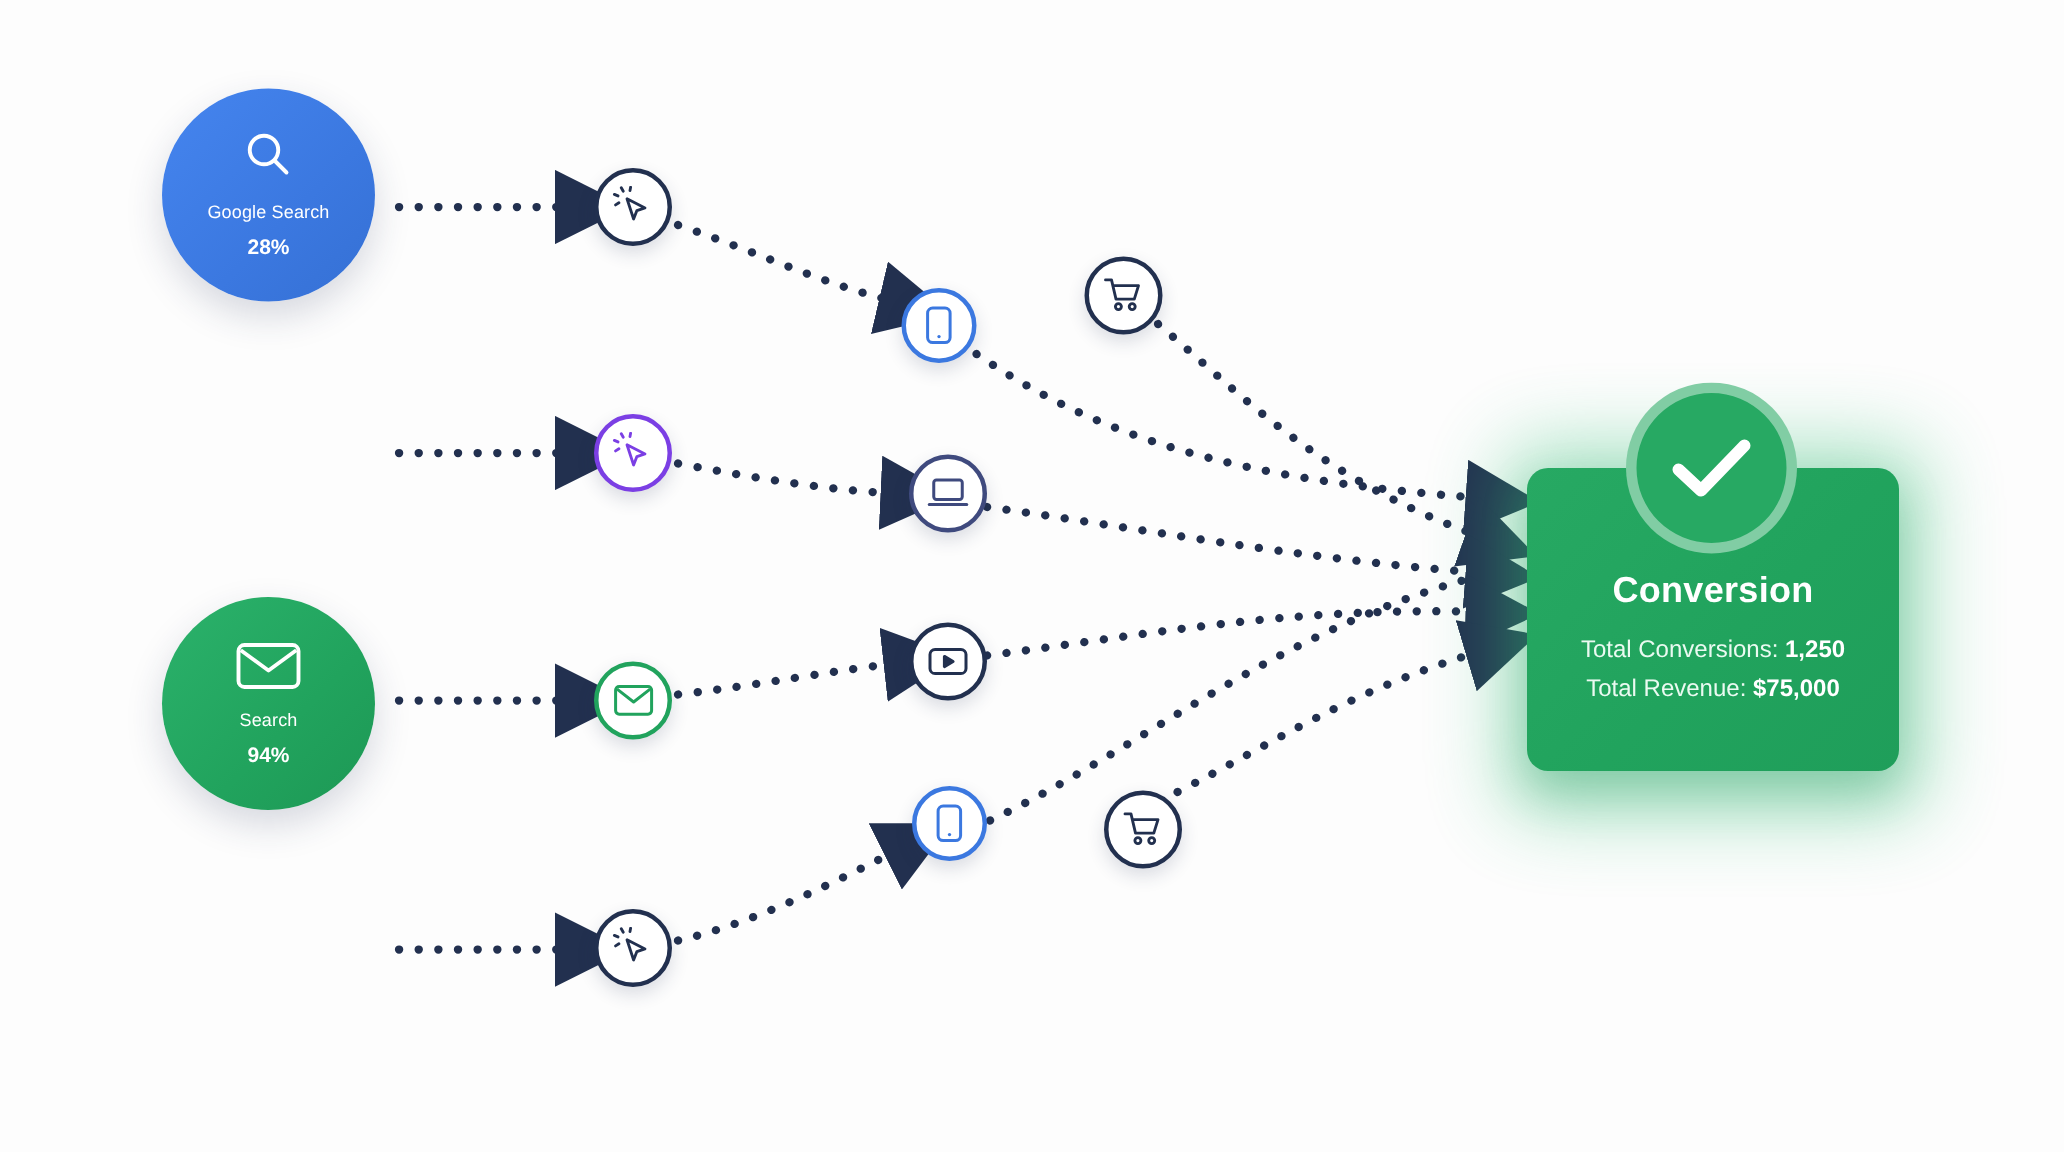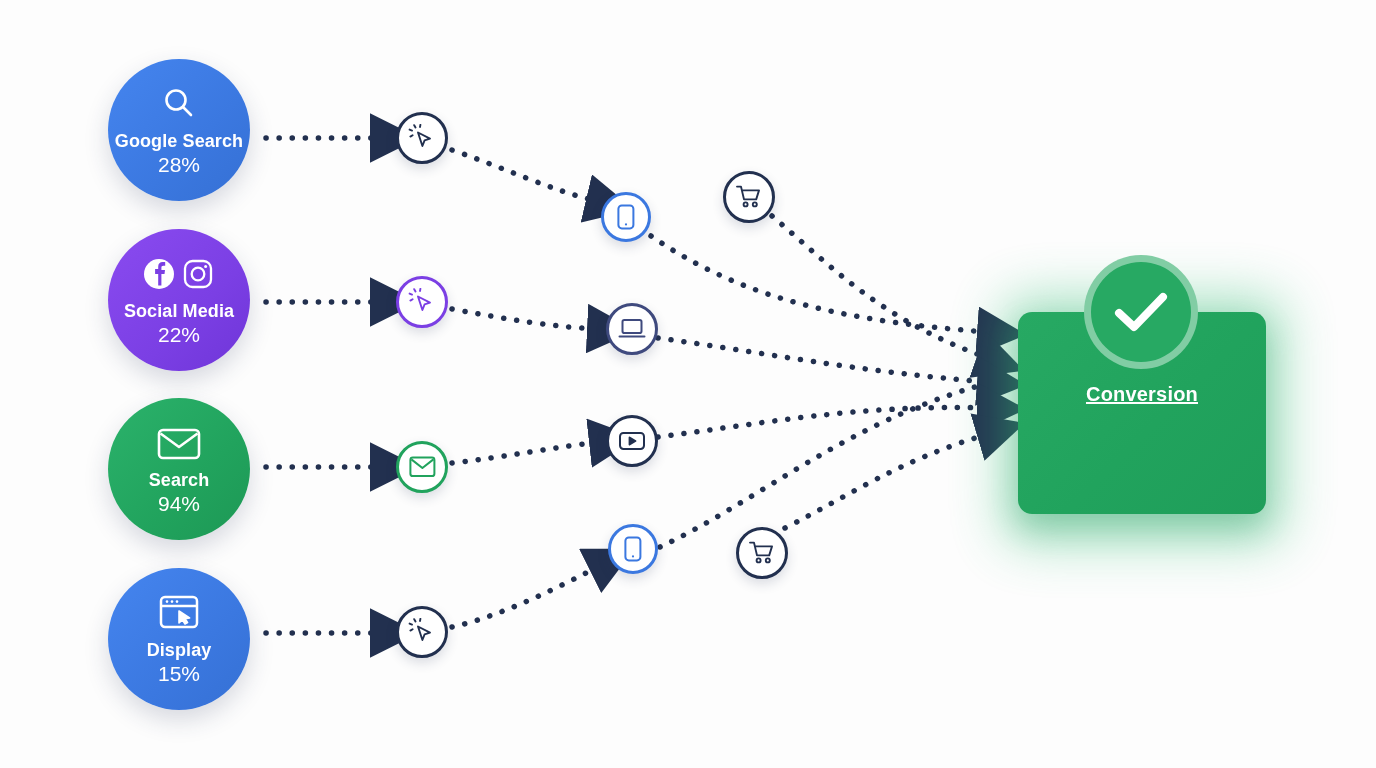--- a/index.html
+++ b/index.html
@@ -42,29 +42,29 @@
     box-shadow: 0 10px 24px rgba(40,50,90,0.18);
   }
   .channel .ch-icon {
     display: flex;
     align-items: center;
     justify-content: center;
     margin-bottom: 6px;
     height: 42px;
   }
   .channel .ch-label {
-    font-size: 18px;
+    font-size: 12px;
     line-height: 20px;
+    font-weight: 400;
+    letter-spacing: .1px;
+  }
+  .channel .ch-value {
+    font-size: 14px;
+    line-height: 25px;
     font-weight: 700;
-    letter-spacing: .1px;
-  }
-  .channel .ch-value {
-    font-size: 21px;
-    line-height: 25px;
-    font-weight: 400;
     margin-top: 1px;
   }
 
   
   .touch {
     position: absolute;
     border-radius: 50%;
     background: #ffffff;
     display: flex;
     align-items: center;
@@ -107,25 +107,24 @@
     height: 114px;
     border-radius: 50%;
     background: #27a963;
     border: 7px solid rgba(255,255,255,0.42);
     box-sizing: border-box;
     display: flex;
     align-items: center;
     justify-content: center;
   }
   .conv-title {
-    font-size: 20px;
+    font-size: 24px;
     font-weight: 700;
     letter-spacing: .2px;
     line-height: 32px;
-    text-decoration: underline;
   }
   .conv-stat {
     font-size: 16px;
     line-height: 26px;
     font-weight: 400;
     color: #eafaf1;
   }
   .conv-stat b { font-weight: 700; color: #ffffff; }
   .conv-stats { margin-top: 11px; }
 </style>
@@ -165,63 +164,32 @@
     <span class="ch-icon">
       <svg width="40" height="40" viewBox="0 0 40 40" fill="none" stroke="#fff" stroke-width="2.6" stroke-linecap="round">
         <circle cx="17" cy="16" r="9.5"></circle>
           <line x1="24" y1="23" x2="32" y2="31"></line>
       </svg>
     </span>
     <span class="ch-label">Google Search</span>
     <span class="ch-value">28%</span>
   </div>
 
-  <div class="channel" id="ch-1" style="left:108px;top:229px;background:linear-gradient(135deg,#8a4bf0 0%,#7b3fe4 60%,#6f35d8 100%);">
-    <span class="ch-icon">
-      <svg width="76" height="34" viewBox="0 0 76 34" fill="none">
-        <g>
-          <circle cx="18" cy="17" r="15" fill="#fff"></circle>
-          <path d="M20.4 17h3.1l.5-4.1h-3.6v-2.2c0-1.2.3-2 2-2h1.8V5.2c-.3 0-1.4-.1-2.6-.1-2.6 0-4.4 1.6-4.4 4.5v2.3h-3.1V17h3.1v11.6h3.2V17z" fill="#7b3fe4"></path>
-        </g>
-        <g stroke="#fff" stroke-width="2.3" fill="none">
-          <rect x="44" y="4" width="26" height="26" rx="7.5"></rect>
-          <circle cx="57" cy="17" r="6.3"></circle>
-          <circle cx="64.6" cy="9.6" r="1.5" fill="#fff" stroke="none"></circle>
-        </g>
-      </svg>
-    </span>
-    <span class="ch-label">Social Media</span>
-    <span class="ch-value">22%</span>
-  </div>
 
   <div class="channel" id="ch-2" style="left:108px;top:398px;background:linear-gradient(135deg,#2bb26b 0%,#21a35d 60%,#1d9855 100%);">
     <span class="ch-icon">
       <svg width="46" height="36" viewBox="0 0 46 36" fill="none" stroke="#fff" stroke-width="2.6" stroke-linejoin="round">
         <rect x="3" y="5" width="40" height="28" rx="4"></rect>
         <path d="M4.5 8.5 23 22 41.5 8.5"></path>
       </svg>
     </span>
     <span class="ch-label">Search</span>
     <span class="ch-value">94%</span>
   </div>
 
-  <div class="channel" id="ch-3" style="left:108px;top:568px;background:linear-gradient(135deg,#4585ef 0%,#3b78e0 60%,#3570d4 100%);">
-    <span class="ch-icon">
-      <svg width="44" height="38" viewBox="0 0 44 38" fill="none" stroke="#fff" stroke-width="2.5" stroke-linejoin="round">
-        <rect x="4" y="3" width="36" height="30" rx="4"></rect>
-        <line x1="4" y1="12" x2="40" y2="12"></line>
-        <circle cx="10" cy="7.6" r="1.3" fill="#fff" stroke="none"></circle>
-        <circle cx="15" cy="7.6" r="1.3" fill="#fff" stroke="none"></circle>
-        <circle cx="20" cy="7.6" r="1.3" fill="#fff" stroke="none"></circle>
-        <path d="M22 17 L22 29 L25.4 25.8 L28 30 L30.6 28.6 L28.2 24.6 L32.6 24 Z" fill="#fff" stroke="#fff" stroke-width="1.6"></path>
-      </svg>
-    </span>
-    <span class="ch-label">Display</span>
-    <span class="ch-value">15%</span>
-  </div>
 
   <div class="touch" style="left:396px;top:112px;width:52px;height:52px;border:3px solid #22304f;">
     <svg width="28" height="28" viewBox="0 0 28 28" fill="none" stroke="#22304f" stroke-width="1.9" stroke-linecap="round">
       <path d="M7.5 3.5 L6.2 1.2 M4 6.6 L1.6 5.6 M4.6 11.2 L2.4 12.6 M12 3 L12.4 .8"></path>
       <path d="M10 8.5 L22 14.6 L16.6 16.4 L14.4 22 Z" fill="#fff" stroke-linejoin="round"></path>
     </svg>
   </div>
 
   <div class="touch" style="left:396px;top:276px;width:52px;height:52px;border:3px solid #7b3fe4;">
     <svg width="28" height="28" viewBox="0 0 28 28" fill="none" stroke="#7b3fe4" stroke-width="1.9" stroke-linecap="round">
@@ -285,20 +253,30 @@
       <path d="M2 2.6 H6 L9 15.4 H21.2 L24 6.4 H7.2"></path>
       <circle cx="10.6" cy="20.4" r="2"></circle>
       <circle cx="19.8" cy="20.4" r="2"></circle>
     </svg>
   </div>
 
   <div class="conv-glow"></div>
 
   <div id="conversion-card">
     <div class="conv-title">Conversion</div>
+    <div class="conv-stats">
+      <div class="conv-stat">
+        <span>Total Conversions:</span>
+        <b>1,250</b>
+      </div>
+      <div class="conv-stat">
+        <span>Total Revenue:</span>
+        <b>$75,000</b>
+      </div>
+    </div>
   </div>
 
   <div id="conv-check-ring">
     <svg width="64" height="52" viewBox="0 0 64 52" fill="none" stroke="#ffffff" stroke-width="8" stroke-linecap="round" stroke-linejoin="round">
       <path d="M10 27 L25 41 L54 11"></path>
     </svg>
   </div>
 
 </div>
 

